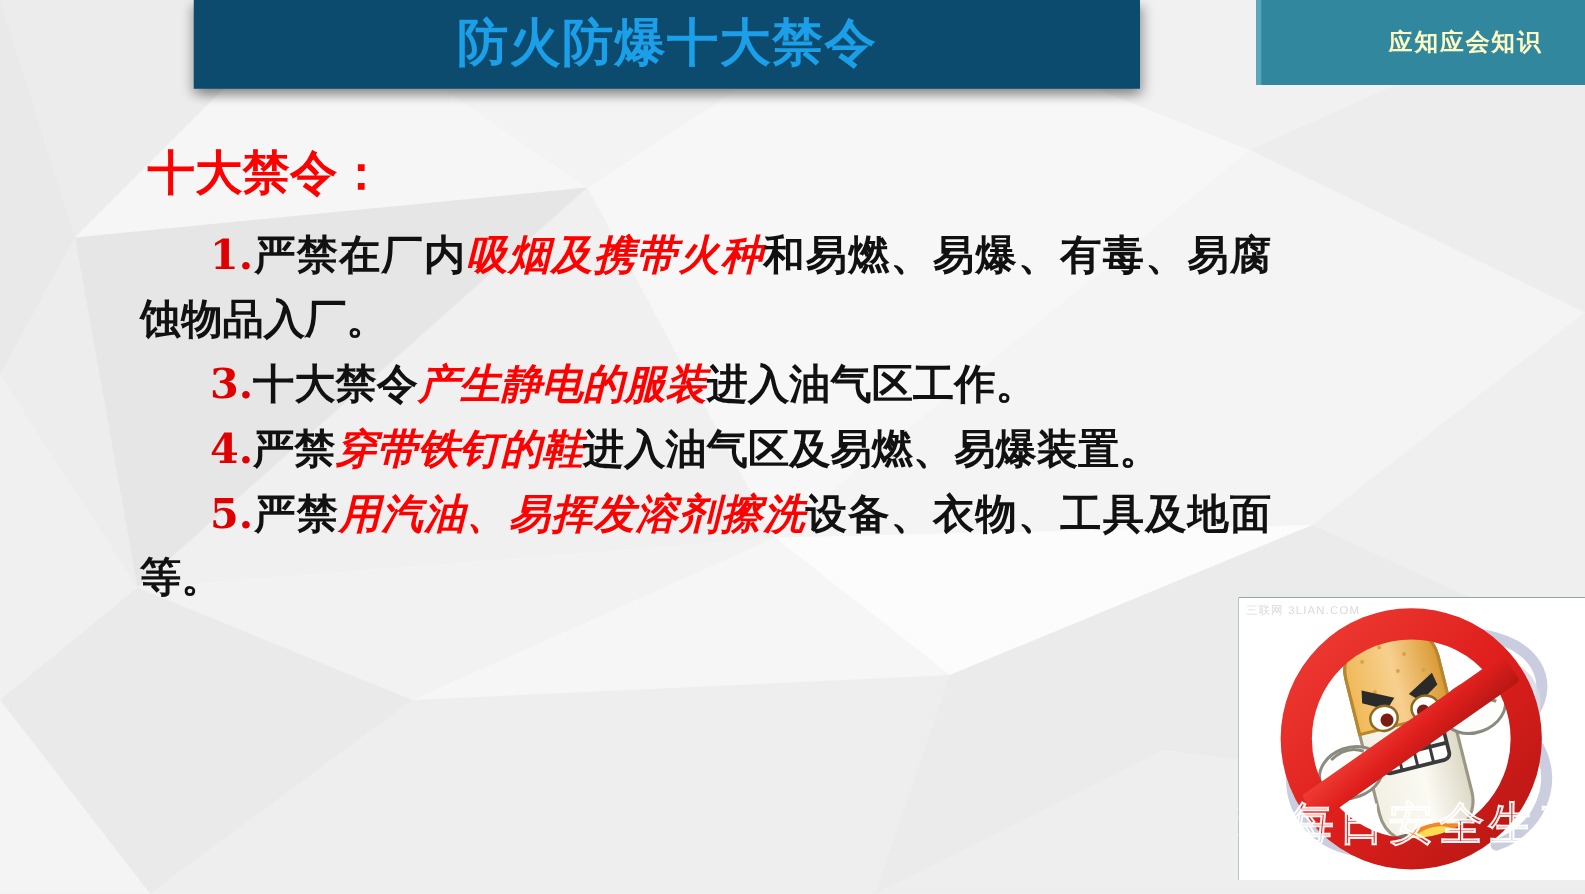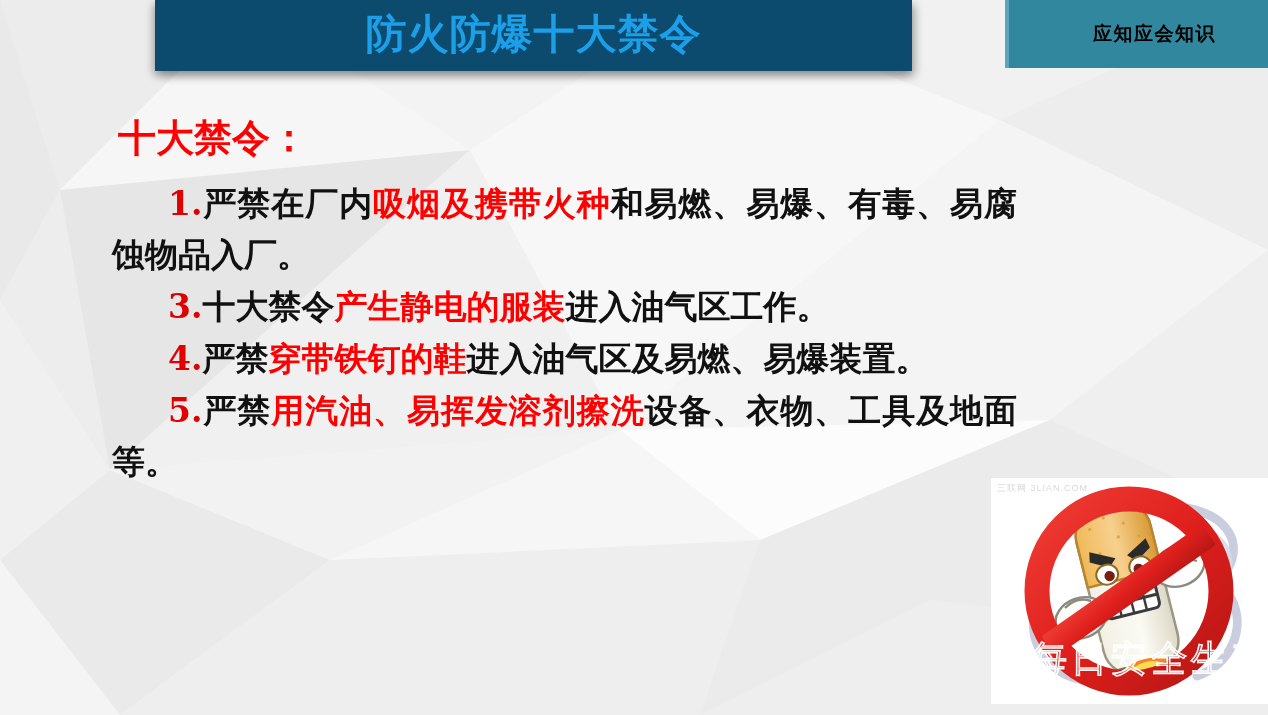--- a/index.html
+++ b/index.html
@@ -71,26 +71,26 @@
   }
   #corner-banner-accent {
     position: absolute;
     left: 0px;
     top: 0px;
     width: 4px;
     height: 68px;
     background: #5aa7bd;
   }
   #corner-banner-label {
-    color: #000000;
+    color: #fef9c3;
     font-family: "DejaVu Sans", "Liberation Sans", sans-serif;
     font-weight: bold;
     font-size: 19px;
     letter-spacing: 1.5px;
-    padding-right: 52px;
+    padding-right: 34px;
     white-space: nowrap;
     margin-left: 24px;
   }
 
   
   #content {
     position: absolute;
     left: 0;
     top: 16px;
     width: 1042px;
@@ -128,20 +128,21 @@
     margin: 0 0 1px 0;
     text-align: justify;
   }
   .rule .num {
     color: #e00000;
     font-family: "DejaVu Serif", "Liberation Serif", serif;
     font-weight: bold;
   }
   .rule .hl {
     color: #ff0000;
+    font-style: italic;
   }
   .rule .plain {
     color: #111111;
   }
 
   
   #nosmoking-figure {
     position: absolute;
     left: 991px;
     top: 478px;

